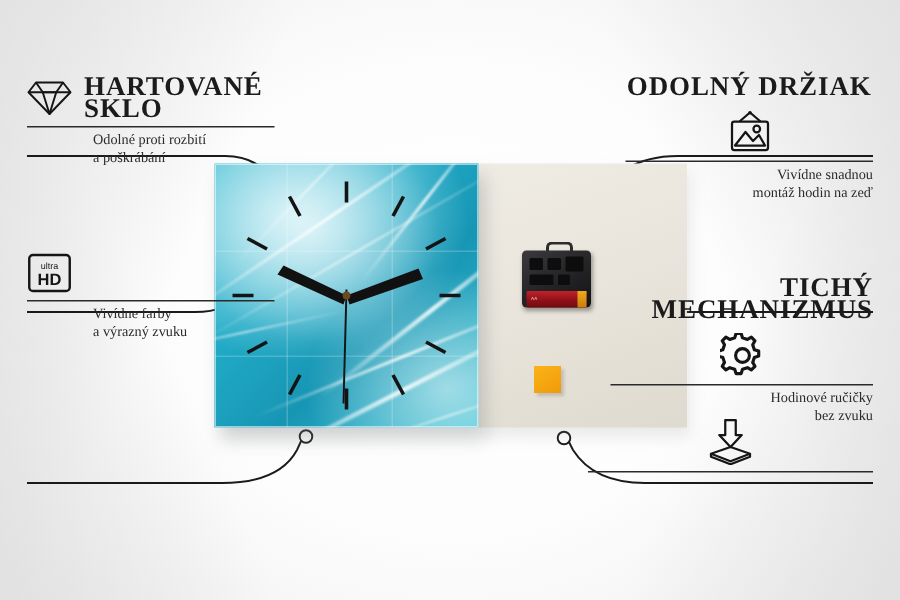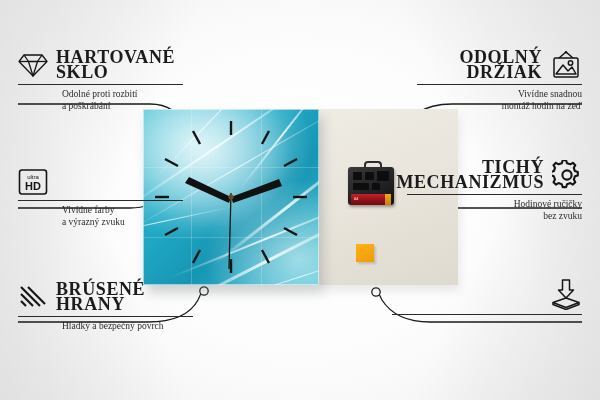--- a/index.html
+++ b/index.html
@@ -31,21 +31,21 @@
   #connectors { position: absolute; inset: 0; }
 
   
   .feature { position: absolute; }
   .feature .head {
     display: flex;
     align-items: center;
     gap: 8px;
   }
   .feature.left .head { justify-content: flex-start; }
-  .feature.right .head { flex-direction: row; justify-content: flex-end; }
+  .feature.right .head { flex-direction: column; justify-content: flex-end; }
 
   .title {
     font-family: "Liberation Serif", serif;
     font-weight: bold;
     font-size: 18px;
     letter-spacing: .6px;
     line-height: 15px;
     color: #1b1b1b;
     text-transform: uppercase;
   }
@@ -296,57 +296,41 @@
         <rect x="1.5" y="2" width="27" height="24" rx="2.5" fill="none" stroke="#151515" stroke-width="1.6"></rect>
         <text x="15" y="11" text-anchor="middle" font-family="Liberation Sans, sans-serif" font-size="6" fill="#151515">ultra</text>
         <text x="15" y="22" text-anchor="middle" font-family="Liberation Sans, sans-serif" font-size="11" font-weight="bold" fill="#151515">HD</text>
       </svg>
     </div>
     <div class="rule"></div>
     <div class="desc">Vivídne farby
 a výrazný zvuku</div>
   </div>
 
-  <div class="feature left" style="left:18px; top:282px; width:175px;">
-    <div class="head">
-      <svg class="icon" width="30" height="26" viewBox="0 0 30 26">
-        <g stroke="#151515" stroke-width="2.1" stroke-linecap="butt">
-          <line x1="3" y1="3" x2="22" y2="22"></line>
-          <line x1="3" y1="10" x2="15" y2="22"></line>
-          <line x1="3" y1="17" x2="8" y2="22"></line>
-          <line x1="10" y1="3" x2="27" y2="20"></line>
-        </g>
-      </svg>
-      <div class="title">BRÚSENÉ
-HRANY</div>
-    </div>
-    <div class="rule"></div>
-    <div class="desc">Hladký a bezpečný povrch</div>
-  </div>
 
   <div class="feature right" style="left:417px; top:50px; width:165px;">
     <div class="head">
       <div class="title" style="flex:1 1 auto;">ODOLNÝ
 DRŽIAK</div>
       <svg class="icon" width="32" height="30" viewBox="0 0 32 30">
         <g fill="none" stroke="#151515" stroke-width="1.5" stroke-linejoin="round">
           <path d="M16,2 L9,8 M16,2 L23,8"></path>
           <circle cx="16" cy="2.2" r="1.2" fill="#151515" stroke="none"></circle>
           <rect x="4" y="8" width="24" height="19" rx="1.5"></rect>
           <path d="M6,24 L13,15 L18,21 L22,17 L26,24 Z" fill="none"></path>
           <circle cx="20.5" cy="13" r="2.2"></circle>
         </g>
       </svg>
     </div>
     <div class="rule"></div>
     <div class="desc">Vivídne snadnou
 montáž hodin na zeď</div>
   </div>
 
-  <div class="feature right" style="left:407px; top:160px; width:175px;">
+  <div class="feature right" style="left:407px; top:184px; width:175px;">
     <div class="head">
       <div class="title" style="flex:1 1 auto;">TICHÝ
 MECHANIZMUS</div>
       <svg class="icon" width="30" height="30" viewBox="0 0 30 30">
         <g fill="none" stroke="#151515" stroke-width="2.1" stroke-linejoin="round">
           <path d="M15,3.2 l3.3,1.1 2.6,-1.5 2.4,2.4 -1.5,2.6 1.1,3.3 2.9,0.9 0,3.4 -2.9,0.9 -1.1,3.3 1.5,2.6 -2.4,2.4 -2.6,-1.5 -3.3,1.1 -0.9,2.9 -3.4,0 -0.9,-2.9 -3.3,-1.1 -2.6,1.5 -2.4,-2.4 1.5,-2.6 -1.1,-3.3 -2.9,-0.9 0,-3.4 2.9,-0.9 1.1,-3.3 -1.5,-2.6 2.4,-2.4 2.6,1.5 3.3,-1.1 0.9,-2.9 3.4,0 z"></path>
           <circle cx="15" cy="15" r="4.6"></circle>
         </g>
       </svg>
     </div>

